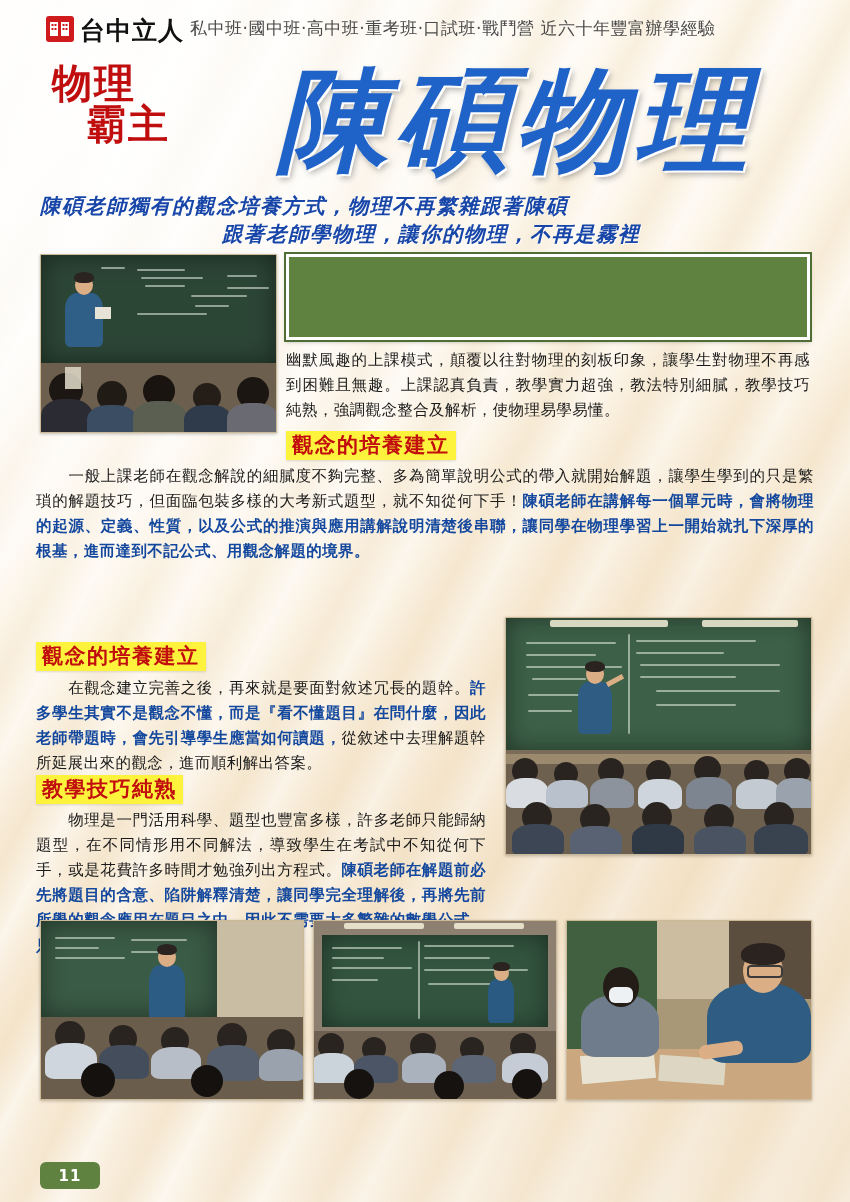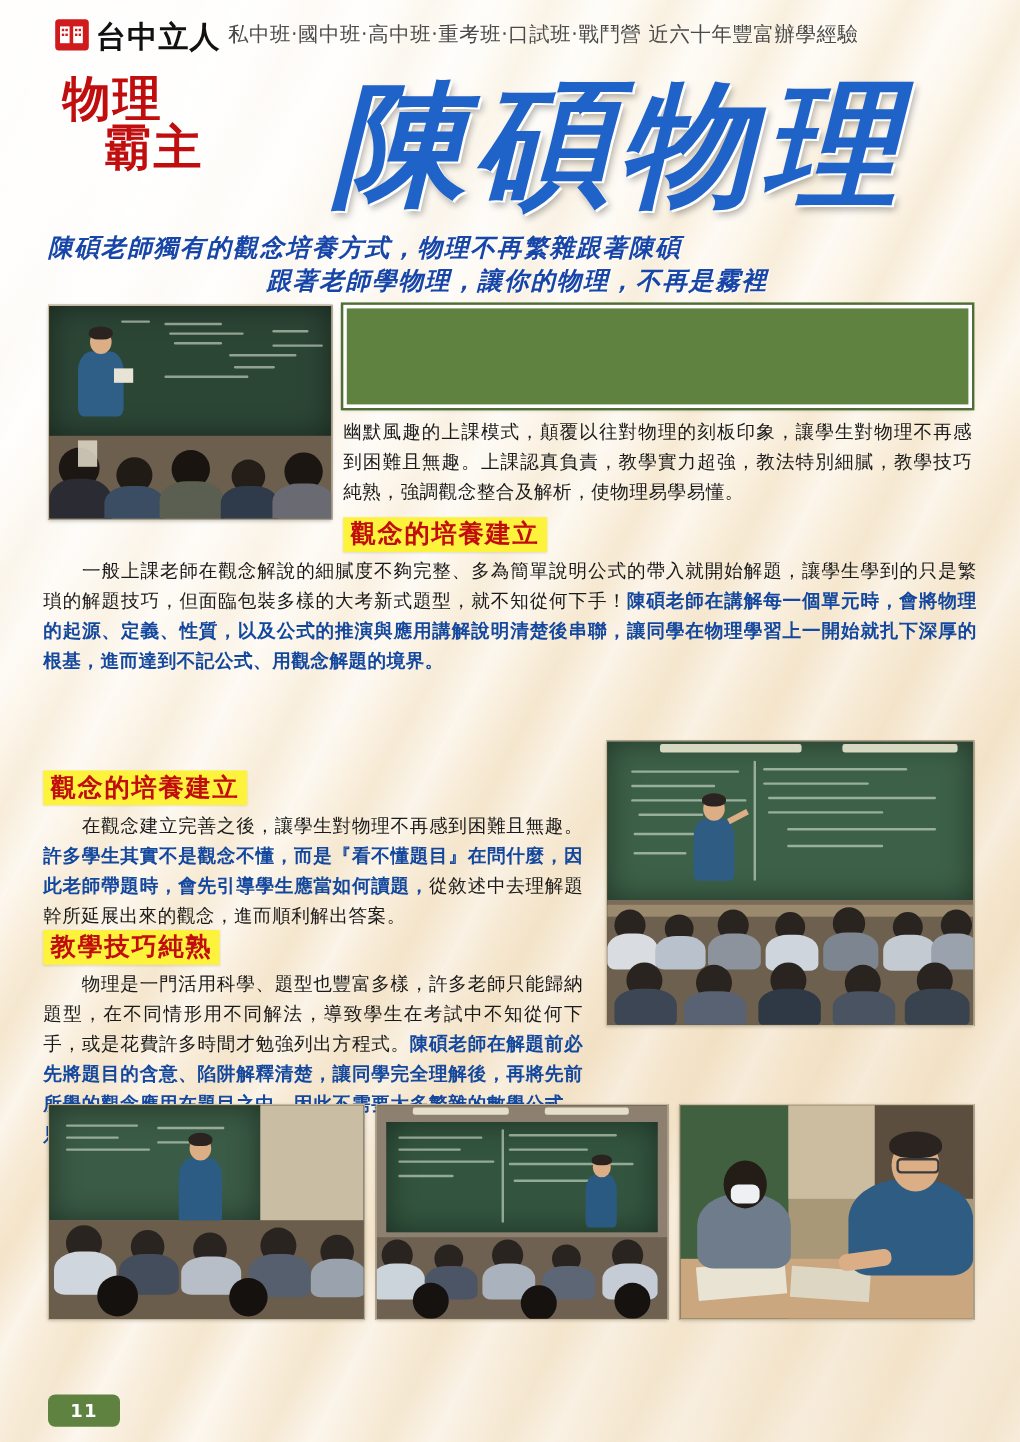--- a/index.html
+++ b/index.html
@@ -337,21 +337,21 @@
 
   <div class="para" id="intro-para">幽默風趣的上課模式，顛覆以往對物理的刻板印象，讓學生對物理不再感到困難且無趣。上課認真負責，教學實力超強，教法特別細膩，教學技巧純熟，強調觀念整合及解析，使物理易學易懂。</div>
 
   <div class="section-head" id="head-concept">觀念的培養建立</div>
   <div class="para" id="concept-para">
     <span>　　一般上課老師在觀念解說的細膩度不夠完整、多為簡單說明公式的帶入就開始解題，讓學生學到的只是繁瑣的解題技巧，但面臨包裝多樣的大考新式題型，就不知從何下手！</span><span class="em">陳碩老師在講解每一個單元時，會將物理的起源、定義、性質，以及公式的推演與應用講解說明清楚後串聯，讓同學在物理學習上一開始就扎下深厚的根基，進而達到不記公式、用觀念解題的境界。</span>
   </div>
 
   <div class="section-head" id="head-reading">觀念的培養建立</div>
   <div class="para" id="reading-para">
-    <span>　　在觀念建立完善之後，讓學生對物理不再感到困難且無趣。</span><span class="em">許多學生其實不是觀念不懂，而是『看不懂題目』在問什麼，因此老師帶題時，會先引導學生應當如何讀題，</span><span>從敘述中去理解題幹所延展出來的觀念，進而順利解出答案。</span>
+    <span>　　在觀念建立完善之後，再來就是要面對敘述冗長的題幹。</span><span class="em">許多學生其實不是觀念不懂，而是『看不懂題目』在問什麼，因此老師帶題時，會先引導學生應當如何讀題，</span><span>從敘述中去理解題幹所延展出來的觀念，進而順利解出答案。</span>
   </div>
 
   <div class="photo" id="photo-classroom-2">
     <div class="wall" style="left:0;top:0;width:100%;height:100%;background:#7a6c58;"></div>
     <div class="board" style="left:0;top:0;width:100%;height:132px;background:#3d6148;"></div>
     <div class="strip-light" style="left:44px;top:2px;width:118px;height:7px;"></div>
     <div class="strip-light" style="left:196px;top:2px;width:96px;height:7px;"></div>
     <div class="chalk" style="left:20px;top:24px;width:90px;"></div>
     <div class="chalk" style="left:20px;top:36px;width:70px;"></div>
     <div class="chalk" style="left:20px;top:48px;width:96px;"></div>

